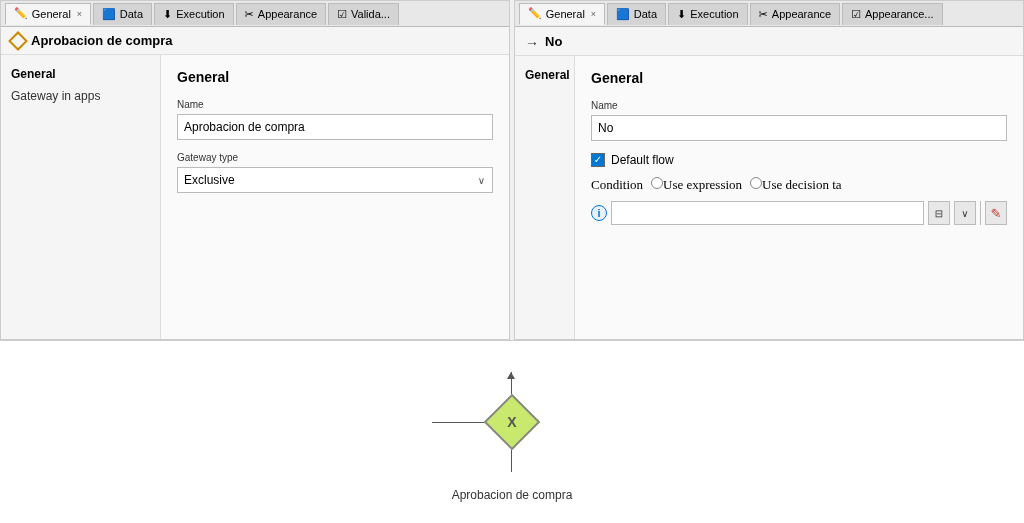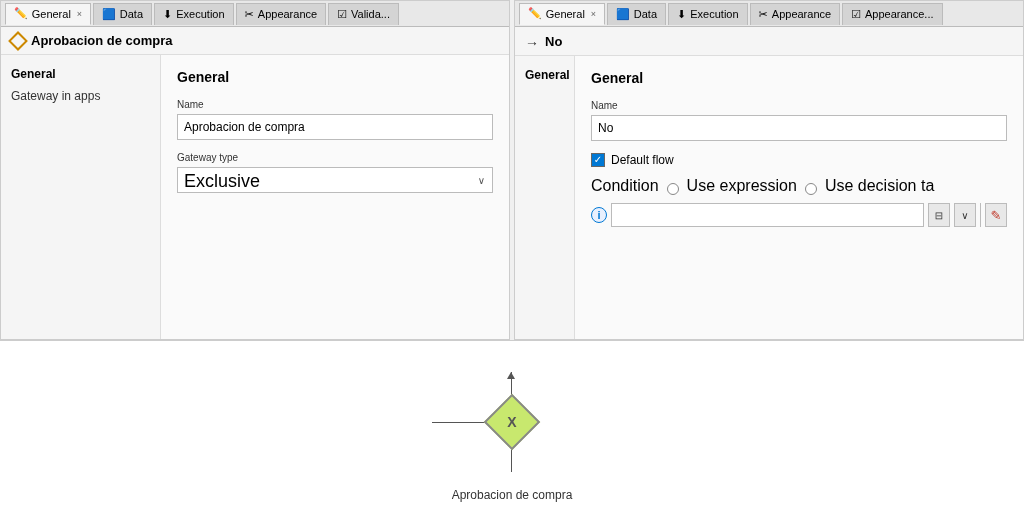--- a/index.html
+++ b/index.html
@@ -160,21 +160,21 @@
       width: 100%;
       margin-bottom: 12px;
     }
 
     .field-select {
       width: 100%;
       height: 26px;
       border: 1px solid #bbb;
       background: #fff;
       padding: 3px 6px;
-      font-size: 18px;
+      font-size: 12px;
       appearance: none;
       outline: none;
       cursor: pointer;
     }
 
     .select-arrow {
       position: absolute;
       right: 8px;
       top: 50%;
       transform: translateY(-50%);
@@ -207,27 +207,28 @@
       font-size: 10px;
       line-height: 1;
     }
 
     
     .radio-row {
       display: flex;
       align-items: center;
       gap: 8px;
       margin-bottom: 8px;
-      font-size: 16px;
+      font-size: 13px;
+      font-family: Liberation Serif, serif;
     }
 
     .radio-option {
       display: flex;
-      align-items: flex-end;
-      gap: 8px;
+      align-items: flex-start;
+      gap: 0;
     }
 
     .radio-circle {
       width: 12px;
       height: 12px;
       border-radius: 50%;
       border: 1px solid #888;
       background: #fff;
       display: inline-block;
       flex-shrink: 0;

